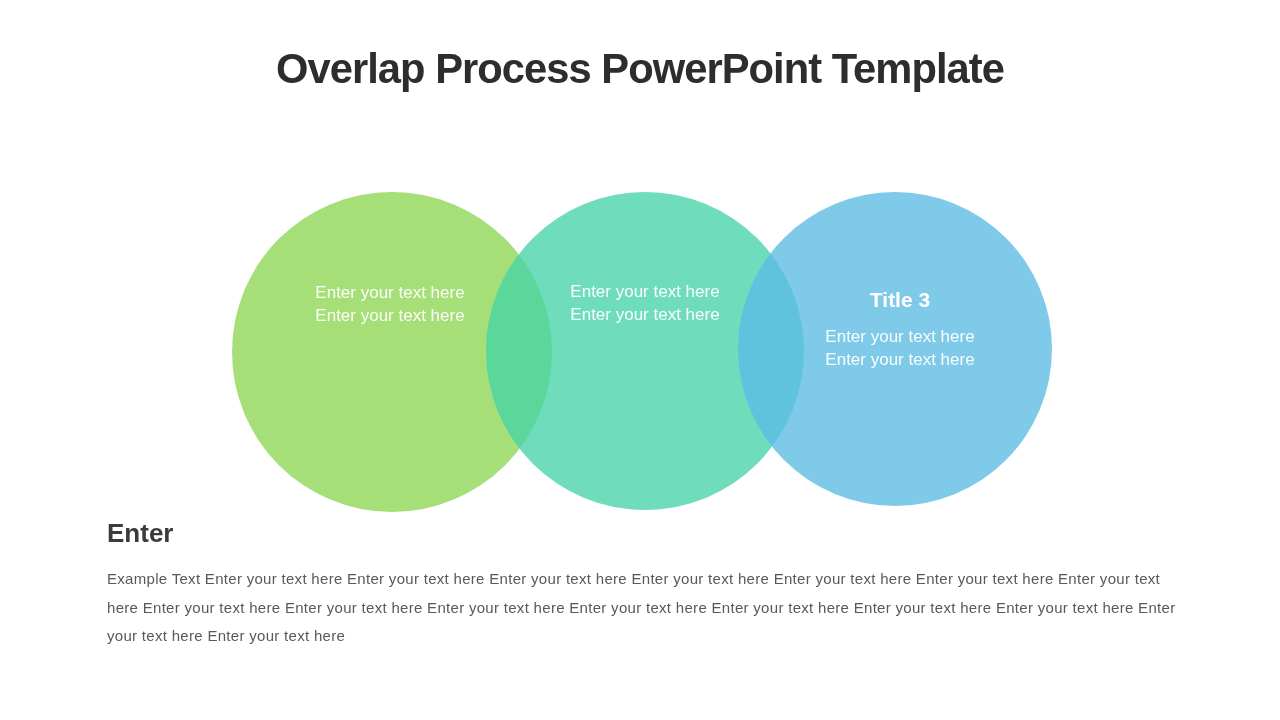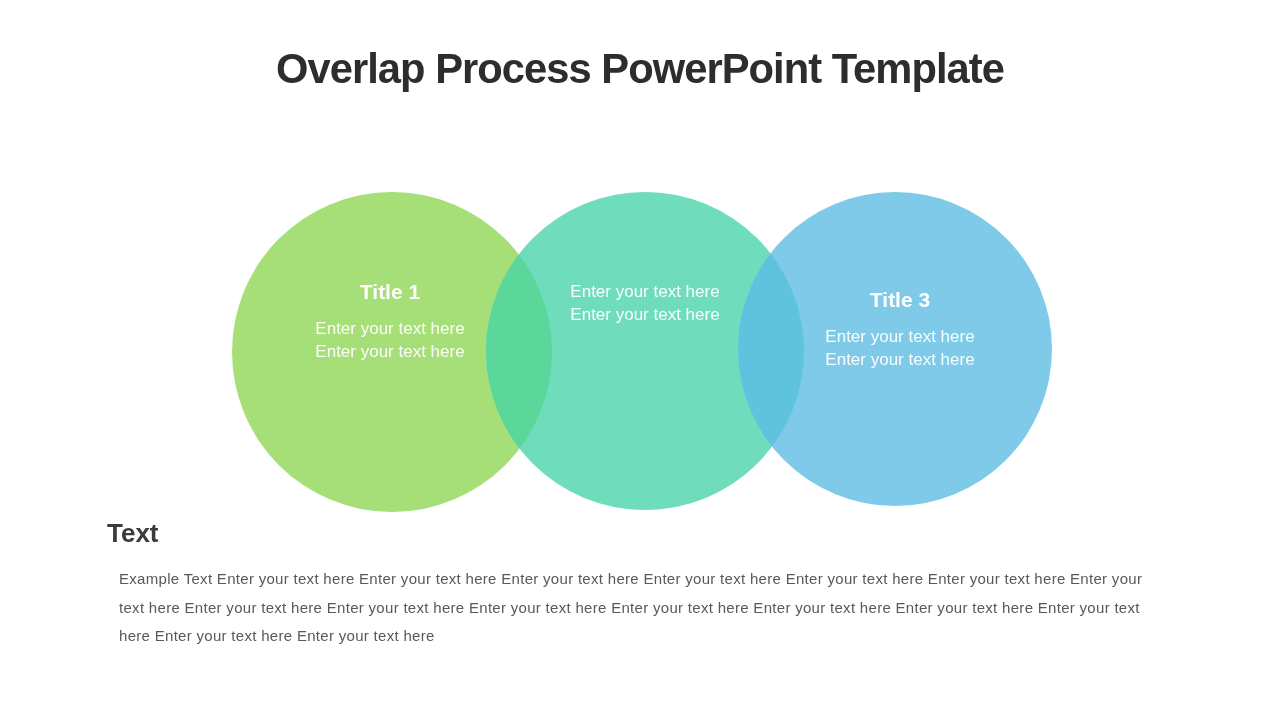--- a/index.html
+++ b/index.html
@@ -60,21 +60,21 @@
     font-size: 26px;
     font-weight: 700;
     color: #3b3b3b;
     margin: 0 0 16px 0;
   }
   .footer-body {
     font-size: 15px;
     line-height: 28.5px;
     letter-spacing: 0.3px;
     color: #595959;
-    margin: 12px;
+    margin: 0;
   }
 </style>
 </head>
 <body>
 
 <h1 class="slide-title">Overlap Process PowerPoint Template</h1>
 
 <svg class="venn" width="1280" height="720" viewBox="0 0 1280 720">
   <defs>
     <clipPath id="clipC1">
@@ -85,32 +85,31 @@
       </clipPath>
   </defs>
   <circle cx="392" cy="352" r="160" fill="#a6df77"></circle>
   <circle cx="645" cy="351" r="159" fill="#6fddbb"></circle>
   <circle cx="895" cy="349" r="157" fill="#7ecae8"></circle>
   <circle cx="645" cy="351" r="159" clip-path="url(#clipC1)" fill="#5bd79b"></circle>
   <circle cx="895" cy="349" r="157" clip-path="url(#clipC2)" fill="#60c3de"></circle>
 </svg>
 
 <div class="circle-label label-1">
-  <p class="ttl">Title 1</p>
   <p class="ln">Enter your text here</p>
   <p class="ln">Enter your text here</p>
 </div>
 
 <div class="circle-label label-2">
   <p class="ln">Enter your text here</p>
   <p class="ln">Enter your text here</p>
 </div>
 
 <div class="circle-label label-3">
   <p class="ttl">Title 3</p>
   <p class="ln">Enter your text here</p>
   <p class="ln">Enter your text here</p>
 </div>
 
 <div class="footer">
-  <h2 class="footer-heading">Text</h2>
+  <h2 class="footer-heading">Enter</h2>
   <p class="footer-body">Example Text Enter your text here Enter your text here Enter your text here Enter your text here Enter your text here Enter your text here Enter your text here Enter your text here Enter your text here Enter your text here Enter your text here Enter your text here Enter your text here Enter your text here Enter your text here Enter your text here</p>
 </div>
 
 </body></html>

